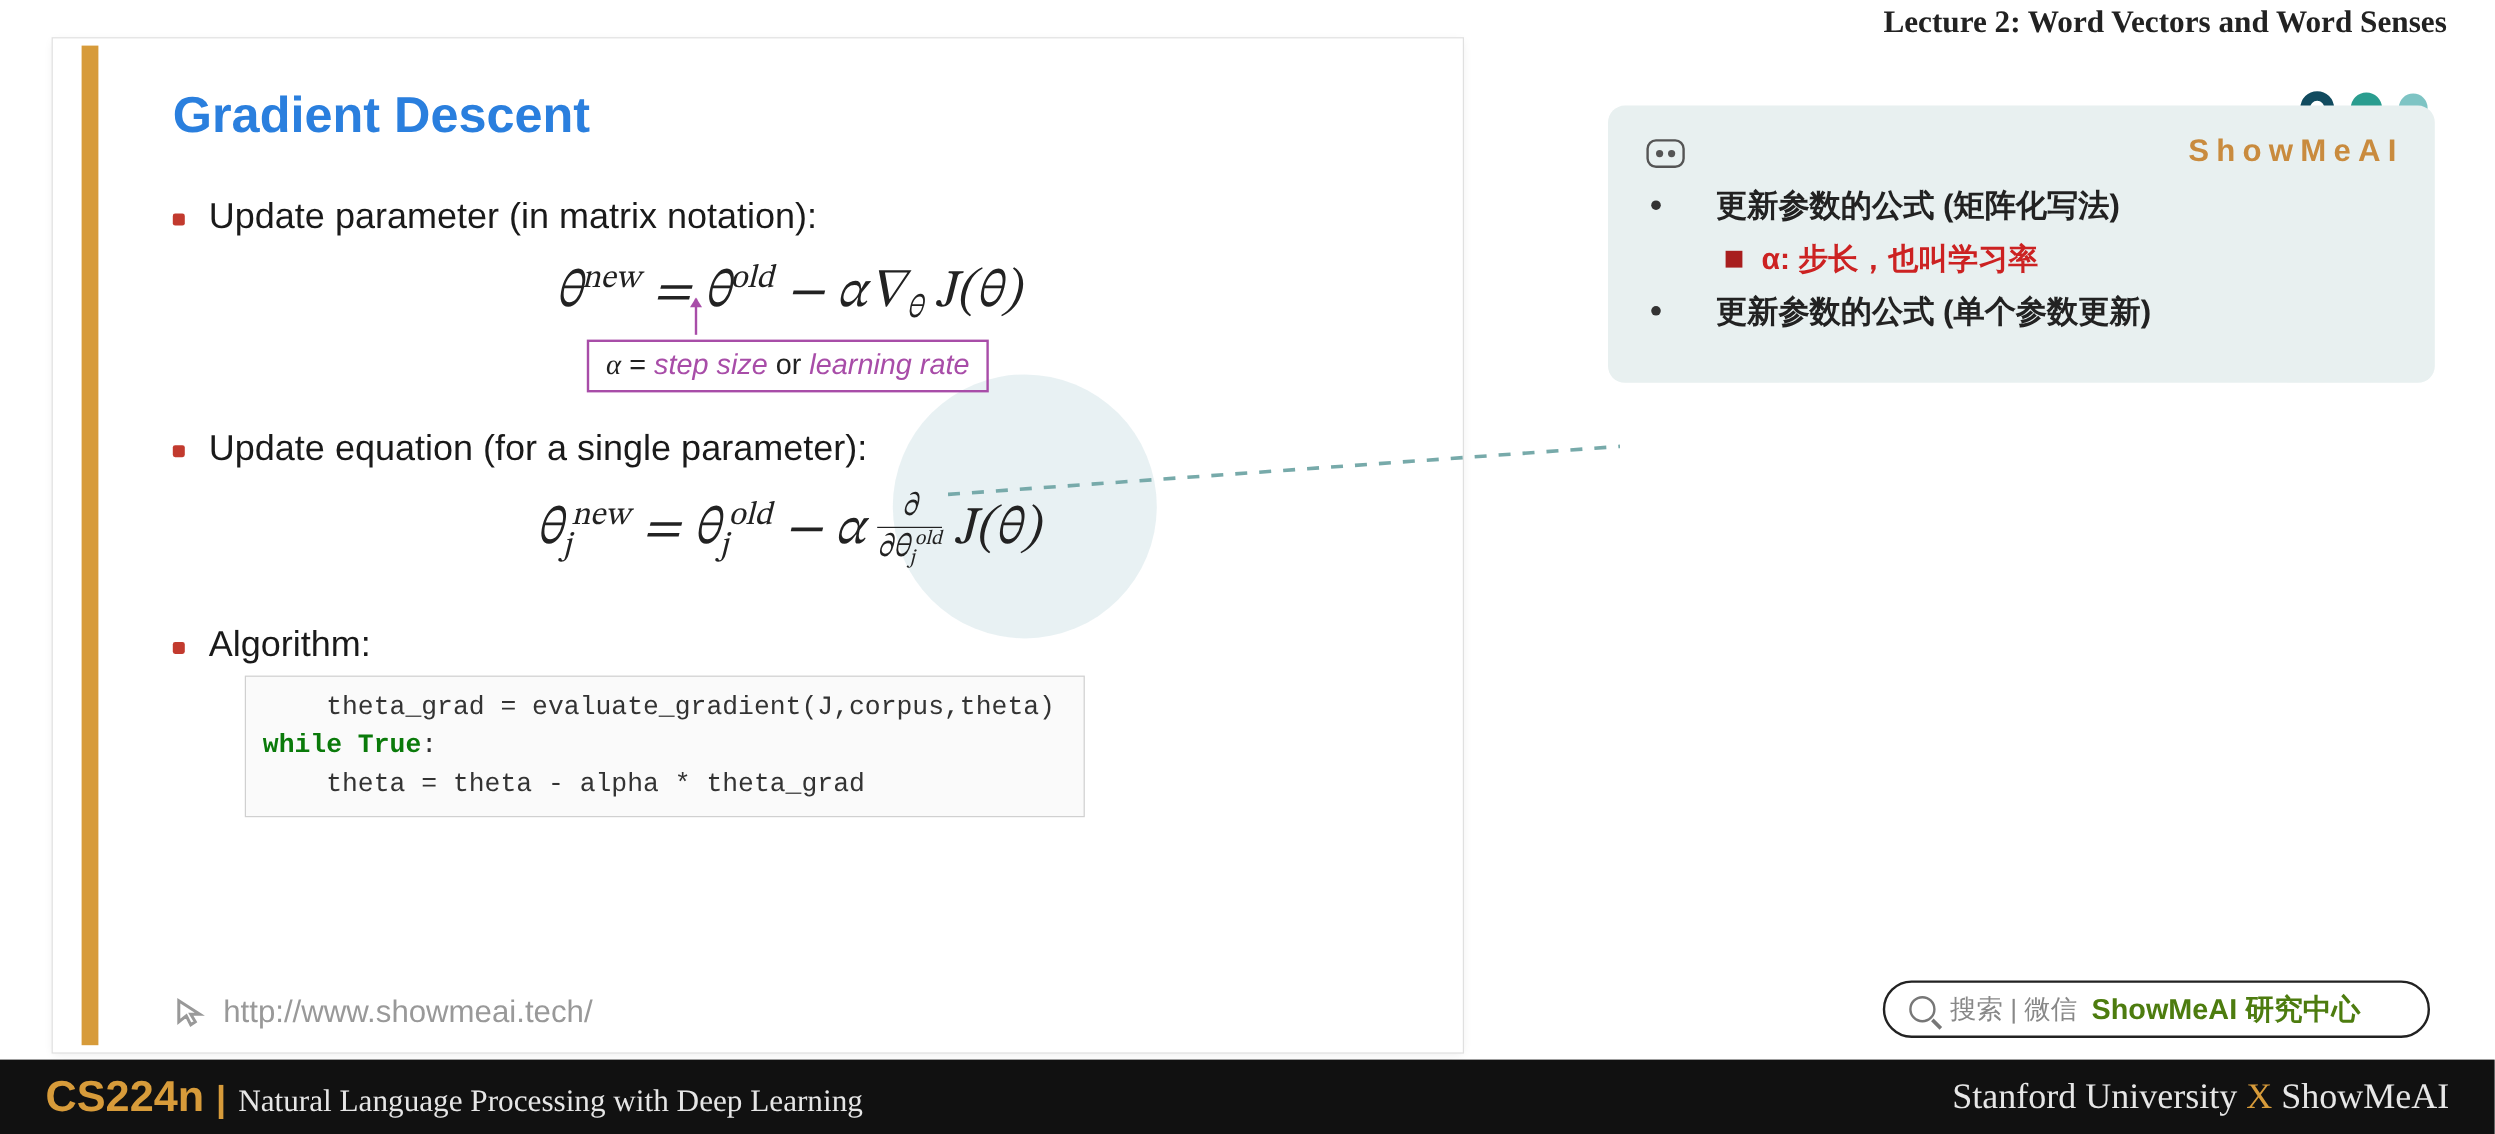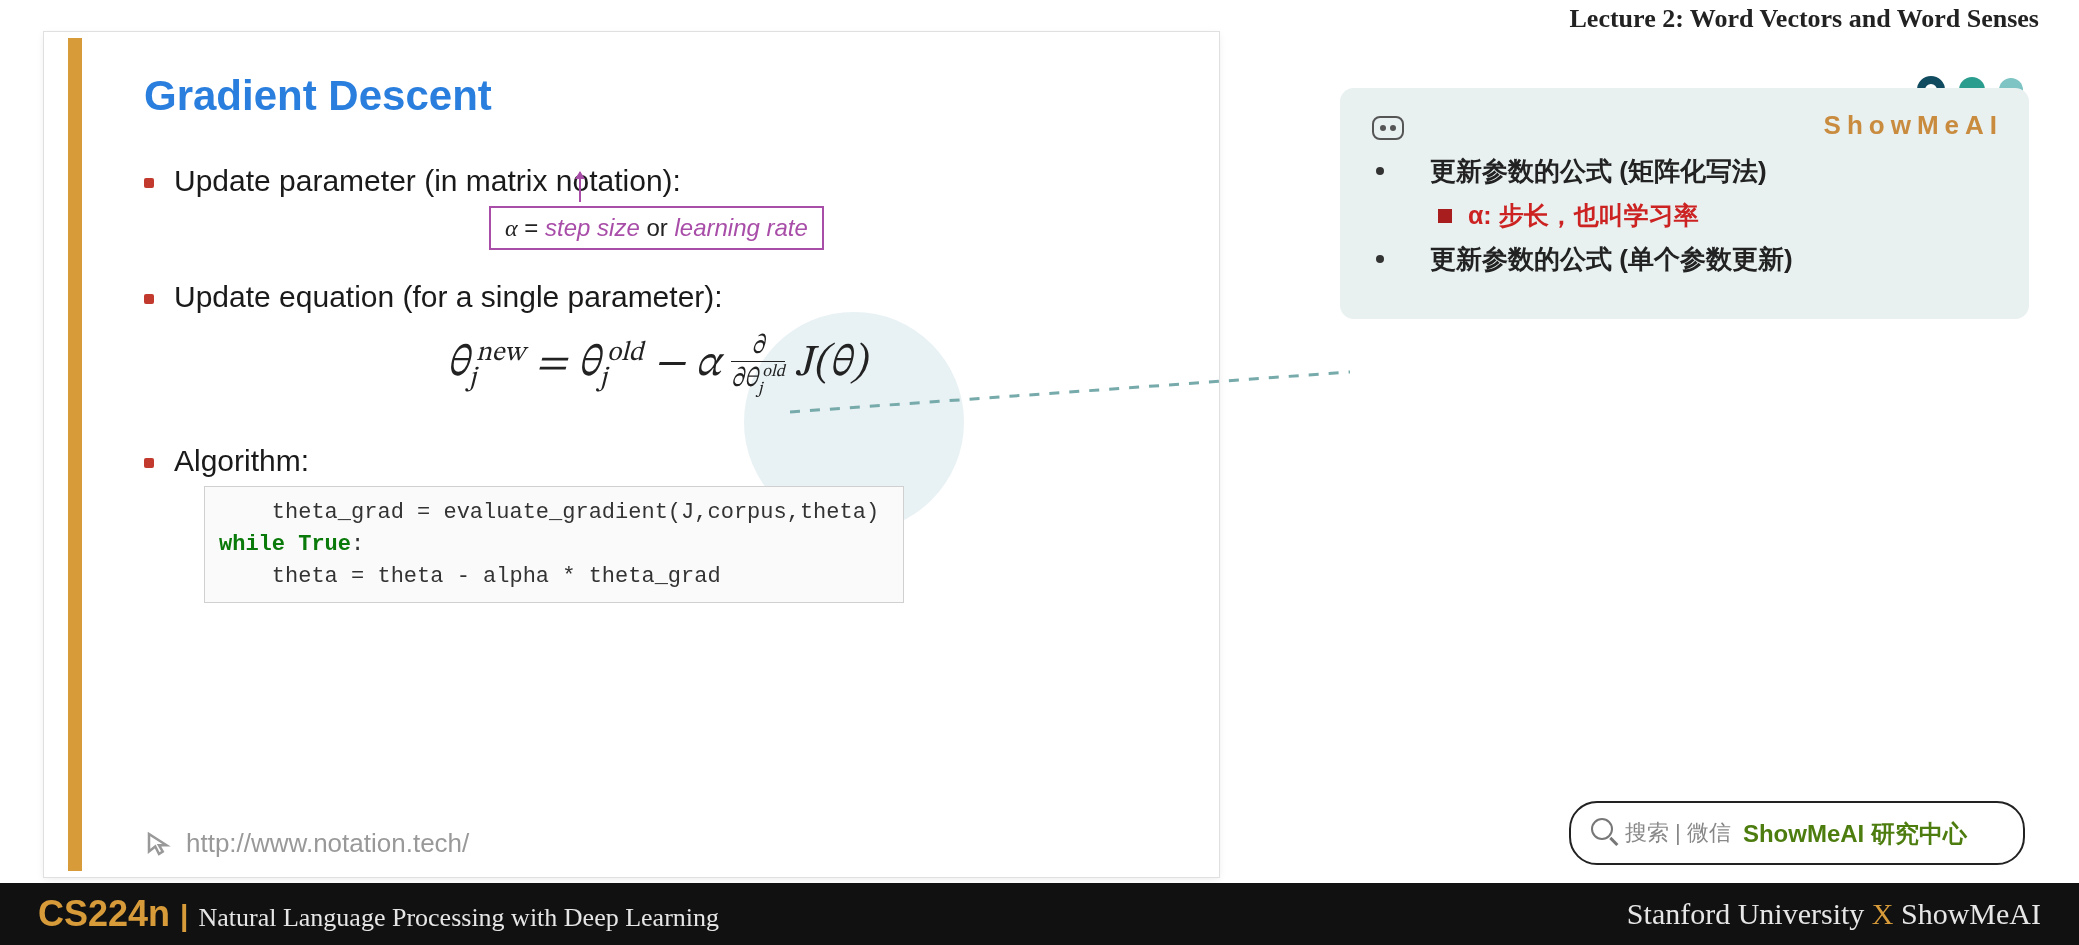--- a/index.html
+++ b/index.html
@@ -64,21 +64,21 @@
   .cn-sq { width: 14px; height: 14px; background: #a81e1e; margin: 10px 16px 0 0; flex-shrink: 0; }
   .cn-sub-text { font-size: 25px; color: #c22; font-weight: 700; }
 
   
   .connector { position: absolute; top: 330px; left: 770px; width: 560px; height: 120px; pointer-events: none; }
 
   
   .wash { position: absolute; top: 280px; left: 700px; width: 220px; height: 220px; border-radius: 50%; background: #e4eef1; opacity: .85; }
 
   
-  .search-pill { position: absolute; right: 34px; bottom: 18px; width: 456px; height: 64px; border: 2px solid #222; border-radius: 28px; display: flex; align-items: flex-start; padding: 15px 20px; gap: 12px; background: #fff; }
+  .search-pill { position: absolute; right: 34px; bottom: 18px; width: 456px; height: 48px; border: 2px solid #222; border-radius: 28px; display: flex; align-items: center; padding: 0 20px; gap: 12px; background: #fff; }
   .search-pill .mag { width: 22px; height: 22px; border: 2.5px solid #777; border-radius: 50%; position: relative; }
   .search-pill .mag:after { content: ""; position: absolute; width: 10px; height: 2.5px; background: #777; bottom: -4px; right: -8px; transform: rotate(45deg); }
   .search-pill .t1 { color: #888; font-size: 22px; }
   .search-pill .t2 { color: #4d7c0f; font-size: 24px; font-weight: 800; }
 
   
   .footer { position: absolute; left: 0; right: 0; bottom: 0; height: 62px; background: #111; display: flex; align-items: center; justify-content: space-between; padding: 0 38px; }
   .footer-left { display: flex; align-items: baseline; gap: 10px; }
   .course { color: #d79b3a; font-size: 36px; font-weight: 800; font-family: "Segoe UI", Arial, sans-serif; }
   .pipe { color: #d79b3a; font-size: 30px; font-weight: 700; }
@@ -99,20 +99,21 @@
       <div class="slide-accent"></div>
       <div class="wash"></div>
 
       <div class="slide-inner">
         <div class="slide-title">Gradient Descent</div>
 
         <div class="bullet-row">
           <div class="bullet-dot"></div>
           <div class="bullet-text">Update parameter (in matrix notation):</div>
         </div>
+        <div class="equation" id="eq1">θ<sup>new</sup> = θ<sup>old</sup> − α∇<sub>θ</sub> J(θ)</div>
 
         <div class="note-wrap">
           <div class="note-arrow"></div>
           <span class="note-box">
             <span class="alpha">α</span><span> = </span><span class="purple">step size</span><span> or </span><span class="purple">learning rate</span>
           </span>
         </div>
 
         <div class="bullet-row">
           <div class="bullet-dot"></div>
@@ -128,21 +129,21 @@
           <div style="white-space:pre;">    theta_grad = evaluate_gradient(J,corpus,theta)</div>
           <div><span class="kw">while</span> <span class="kw2">True</span><span>:</span></div>
           <div style="white-space:pre;">    theta = theta - alpha * theta_grad</div>
         </div>
       </div>
 
       <div class="url-row">
         <svg class="cursor-icon" viewBox="0 0 24 24" fill="none" stroke="#999" stroke-width="2">
             <path d="M4 4 L4 18 L9 14 L12 20 L15 18 L12 13 L18 13 Z"></path>
           </svg>
-        <span>http://www.notation.tech/</span>
+        <span>http://www.showmeai.tech/</span>
       </div>
     </div>
 
     <svg class="connector" viewBox="0 0 560 120">
       <line x1="0" y1="50" x2="560" y2="10" stroke="#7aa" stroke-width="3" stroke-dasharray="10 10"></line>
     </svg>
 
     <div class="right-col">
       <div class="dots">
         <div class="dot-lg-ring"></div>

